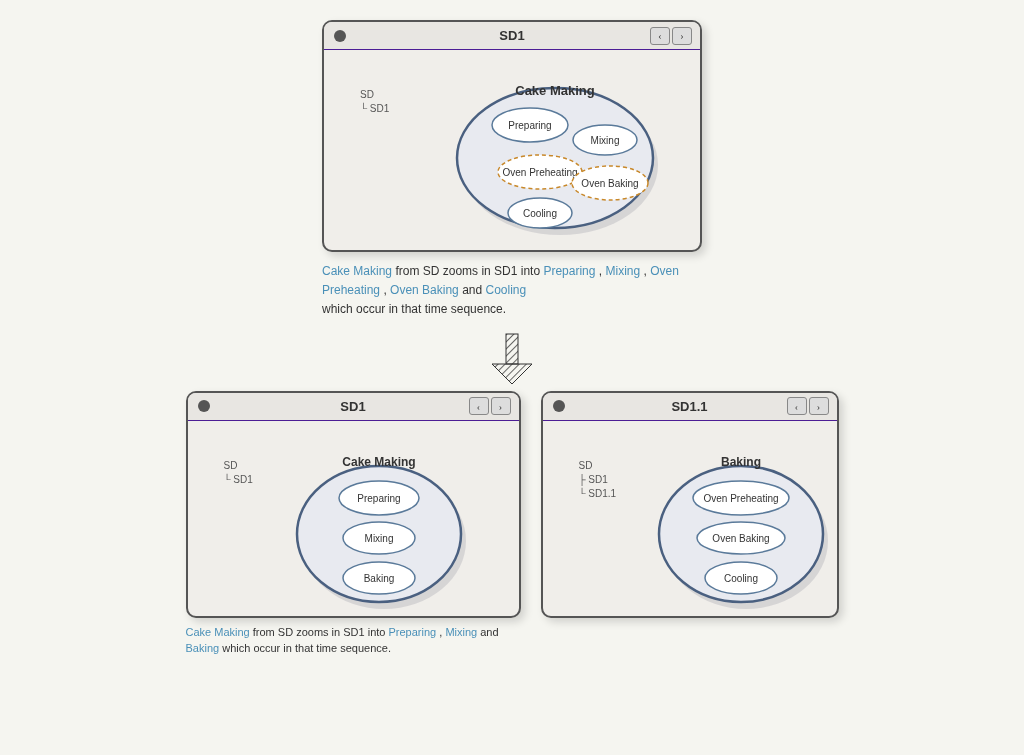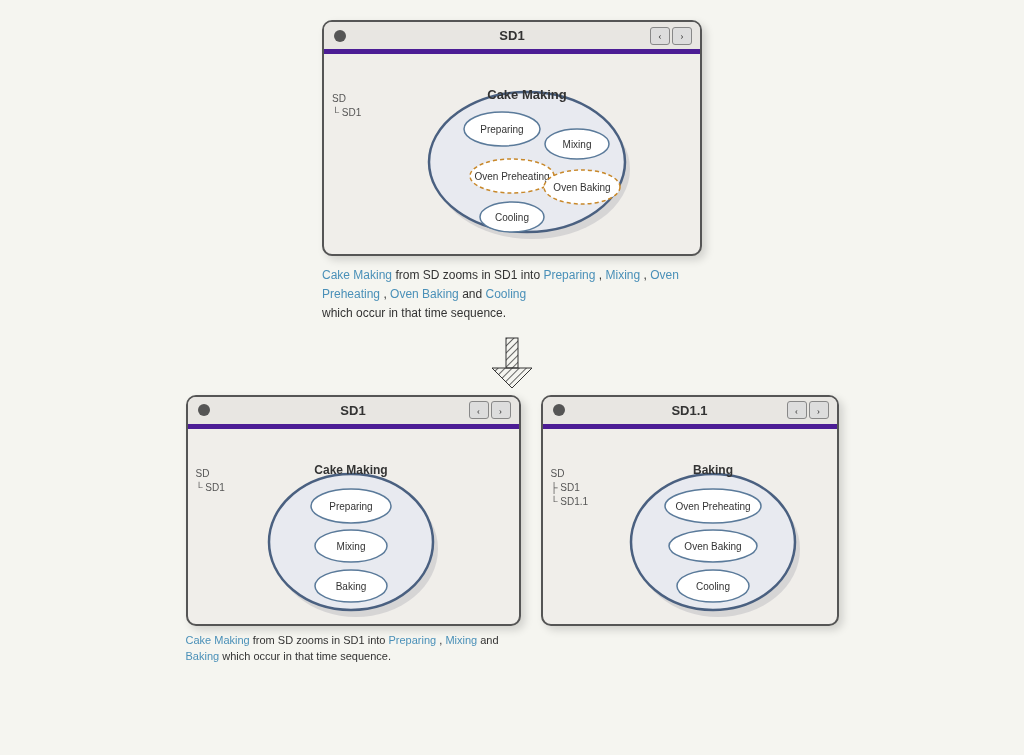--- a/index.html
+++ b/index.html
@@ -21,21 +21,21 @@
       border: 2px solid #555;
       border-radius: 10px;
       position: relative;
       box-shadow: 4px 4px 8px rgba(0,0,0,0.15);
     }
     .window-titlebar {
       display: flex;
       align-items: center;
       justify-content: center;
       padding: 6px 10px;
-      border-bottom: 5px solid #4c1d95;
+      border-bottom: 1px solid #4c1d95;
       position: relative;
       background: #e8e6e2;
       border-radius: 8px 8px 0 0;
     }
     .window-dot {
       width: 12px; height: 12px;
       background: #555;
       border-radius: 50%;
       position: absolute;
       left: 10px;
@@ -58,20 +58,21 @@
       border-radius: 3px;
       background: #ddd;
       display: flex; align-items: center; justify-content: center;
       font-size: 10px;
       cursor: pointer;
       color: #444;
     }
     .window-body {
       padding: 10px;
       position: relative;
+      margin-left: 28px;
     }
 
     
     .breadcrumb {
       font-size: 10px;
       color: #555;
       font-family: Arial, sans-serif;
       line-height: 1.4;
       position: absolute;
       left: 8px;

